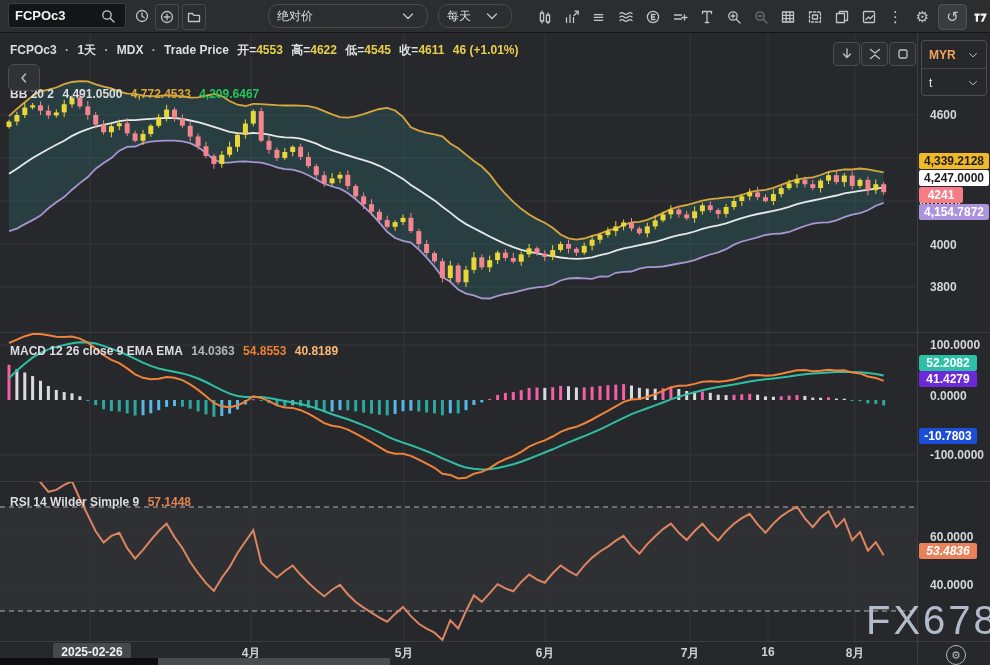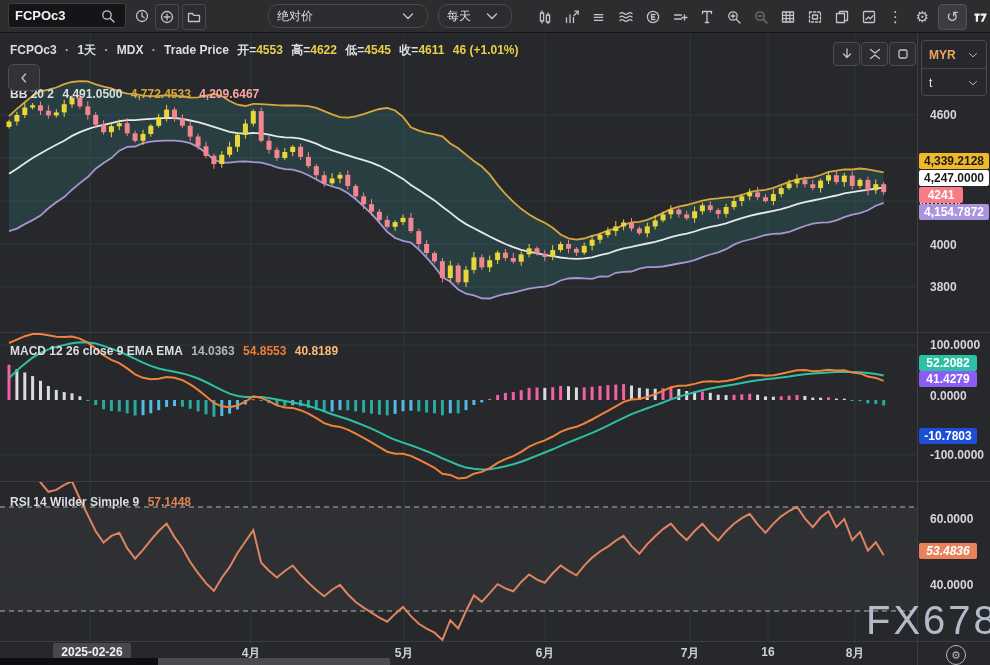--- a/index.html
+++ b/index.html
@@ -19,21 +19,21 @@
   #dd-price{left:268px;width:160px}
   #dd-interval{left:438px;width:74px}
   #tb-icons{position:absolute;left:531px;top:4px;display:flex;align-items:center}
   #tb-icons .tbi{width:27px}
   .tbi.dim{opacity:.45}
   #undo-btn{background:#3a3c3e;border:1px solid #515356;border-radius:4px;width:26px;height:24px;margin-left:2px}
   .glyph{font-family:"DejaVu Sans",sans-serif}
   
   .legend{position:absolute;z-index:6;font-size:12px;font-weight:700;white-space:nowrap}
   .lg-white{color:#dcdee1}.lg-dim{color:#b4b7ba}.lg-yellow{color:#e9cf4a}.lg-bbu{color:#d5a73e}
-  .lg-bbl{color:#fca5a5}.lg-macd{color:#ef7f33}.lg-sig{color:#fdba74}.lg-rsi{color:#e08357}
+  .lg-bbl{color:#22c55e}.lg-macd{color:#ef7f33}.lg-sig{color:#fdba74}.lg-rsi{color:#e08357}
   .legend span{margin-right:5px}
   #back-btn{position:absolute;left:8px;top:64px;width:30px;height:25px;background:#303234;border:1px solid #4b4d50;
             border-radius:6px;z-index:7;display:flex;align-items:center;justify-content:center;color:#cfd1d4;cursor:pointer}
   
   .mini-btn{position:absolute;top:42px;width:25px;height:22px;background:#2b2d30;border:1px solid #4b4d50;
             border-radius:4px;z-index:7;display:flex;align-items:center;justify-content:center;color:#c6c8cb;cursor:pointer}
   
   svg.panel{position:absolute;left:0;z-index:1;display:block}
   .sep-h{position:absolute;left:0;width:990px;height:1px;background:#3b3d41;z-index:4}
   
@@ -671,26 +671,26 @@
   <div class="badge dark" style="top: 121px; width: 70px; background: rgb(240, 185, 41);">4,339.2128</div>
   <div class="badge dark" style="top: 138px; width: 70px; background: rgb(255, 255, 255);">4,247.0000</div>
   <div class="badge lite" style="top: 155px; width: 44px; background: rgb(247, 124, 133);">4241</div>
   <div class="dotted-mark"></div>
   <div class="badge lite" style="top: 172px; width: 70px; background: rgb(171, 147, 221);">4,154.7872</div>
   <div class="tick" style="top:205px">4000</div>
   <div class="tick" style="top:247px">3800</div>
 
   <div class="tick" style="top:305px">100.0000</div>
   <div class="badge lite" style="top: 323px; width: 58px; background: rgb(44, 192, 166);">52.2082</div>
-  <div class="badge lite" style="top: 339px; width: 58px; background: #8b5cf6;">41.4279</div>
+  <div class="badge lite" style="top: 339px; width: 58px; background: #6d28d9;">41.4279</div>
   <div class="tick" style="top:356px">0.0000</div>
   <div class="badge lite" style="top: 368px; width: 58px; background: #1d4ed8; margin-top: 28px;">-10.7803</div>
   <div class="tick" style="top:415px">-100.0000</div>
 
-  <div class="tick" style="top:479px">60.0000</div>
+  <div class="tick" style="top:497px">60.0000</div>
   <div class="badge lite" style="top: 511px; width: 58px; background: rgb(233, 130, 90); font-style: italic;">53.4836</div>
   <div class="tick" style="top:545px">40.0000</div>
 </div>
 
 <div id="time-axis">
   <div id="date-badge">2025-02-26</div>
   <span class="tlabel" style="left:251px">4月</span>
   <span class="tlabel" style="left:404px">5月</span>
   <span class="tlabel" style="left:545px">6月</span>
   <span class="tlabel" style="left:690px">7月</span>

